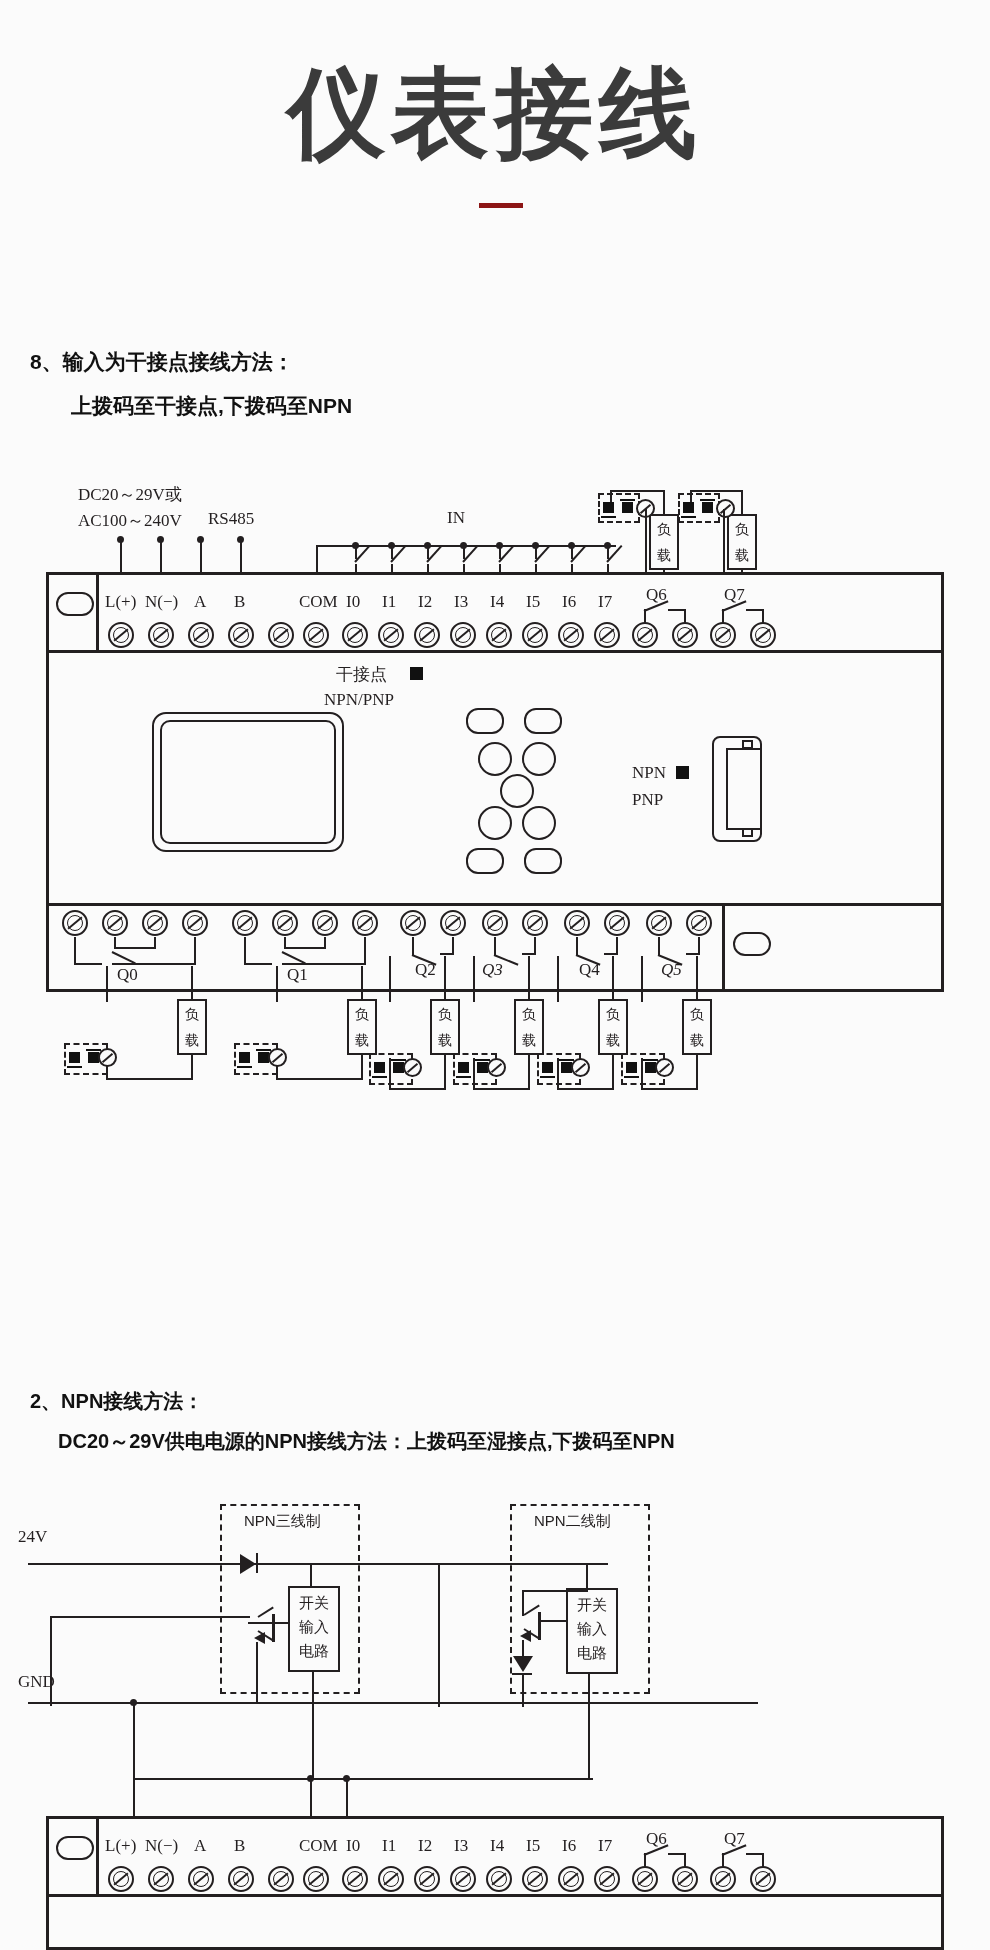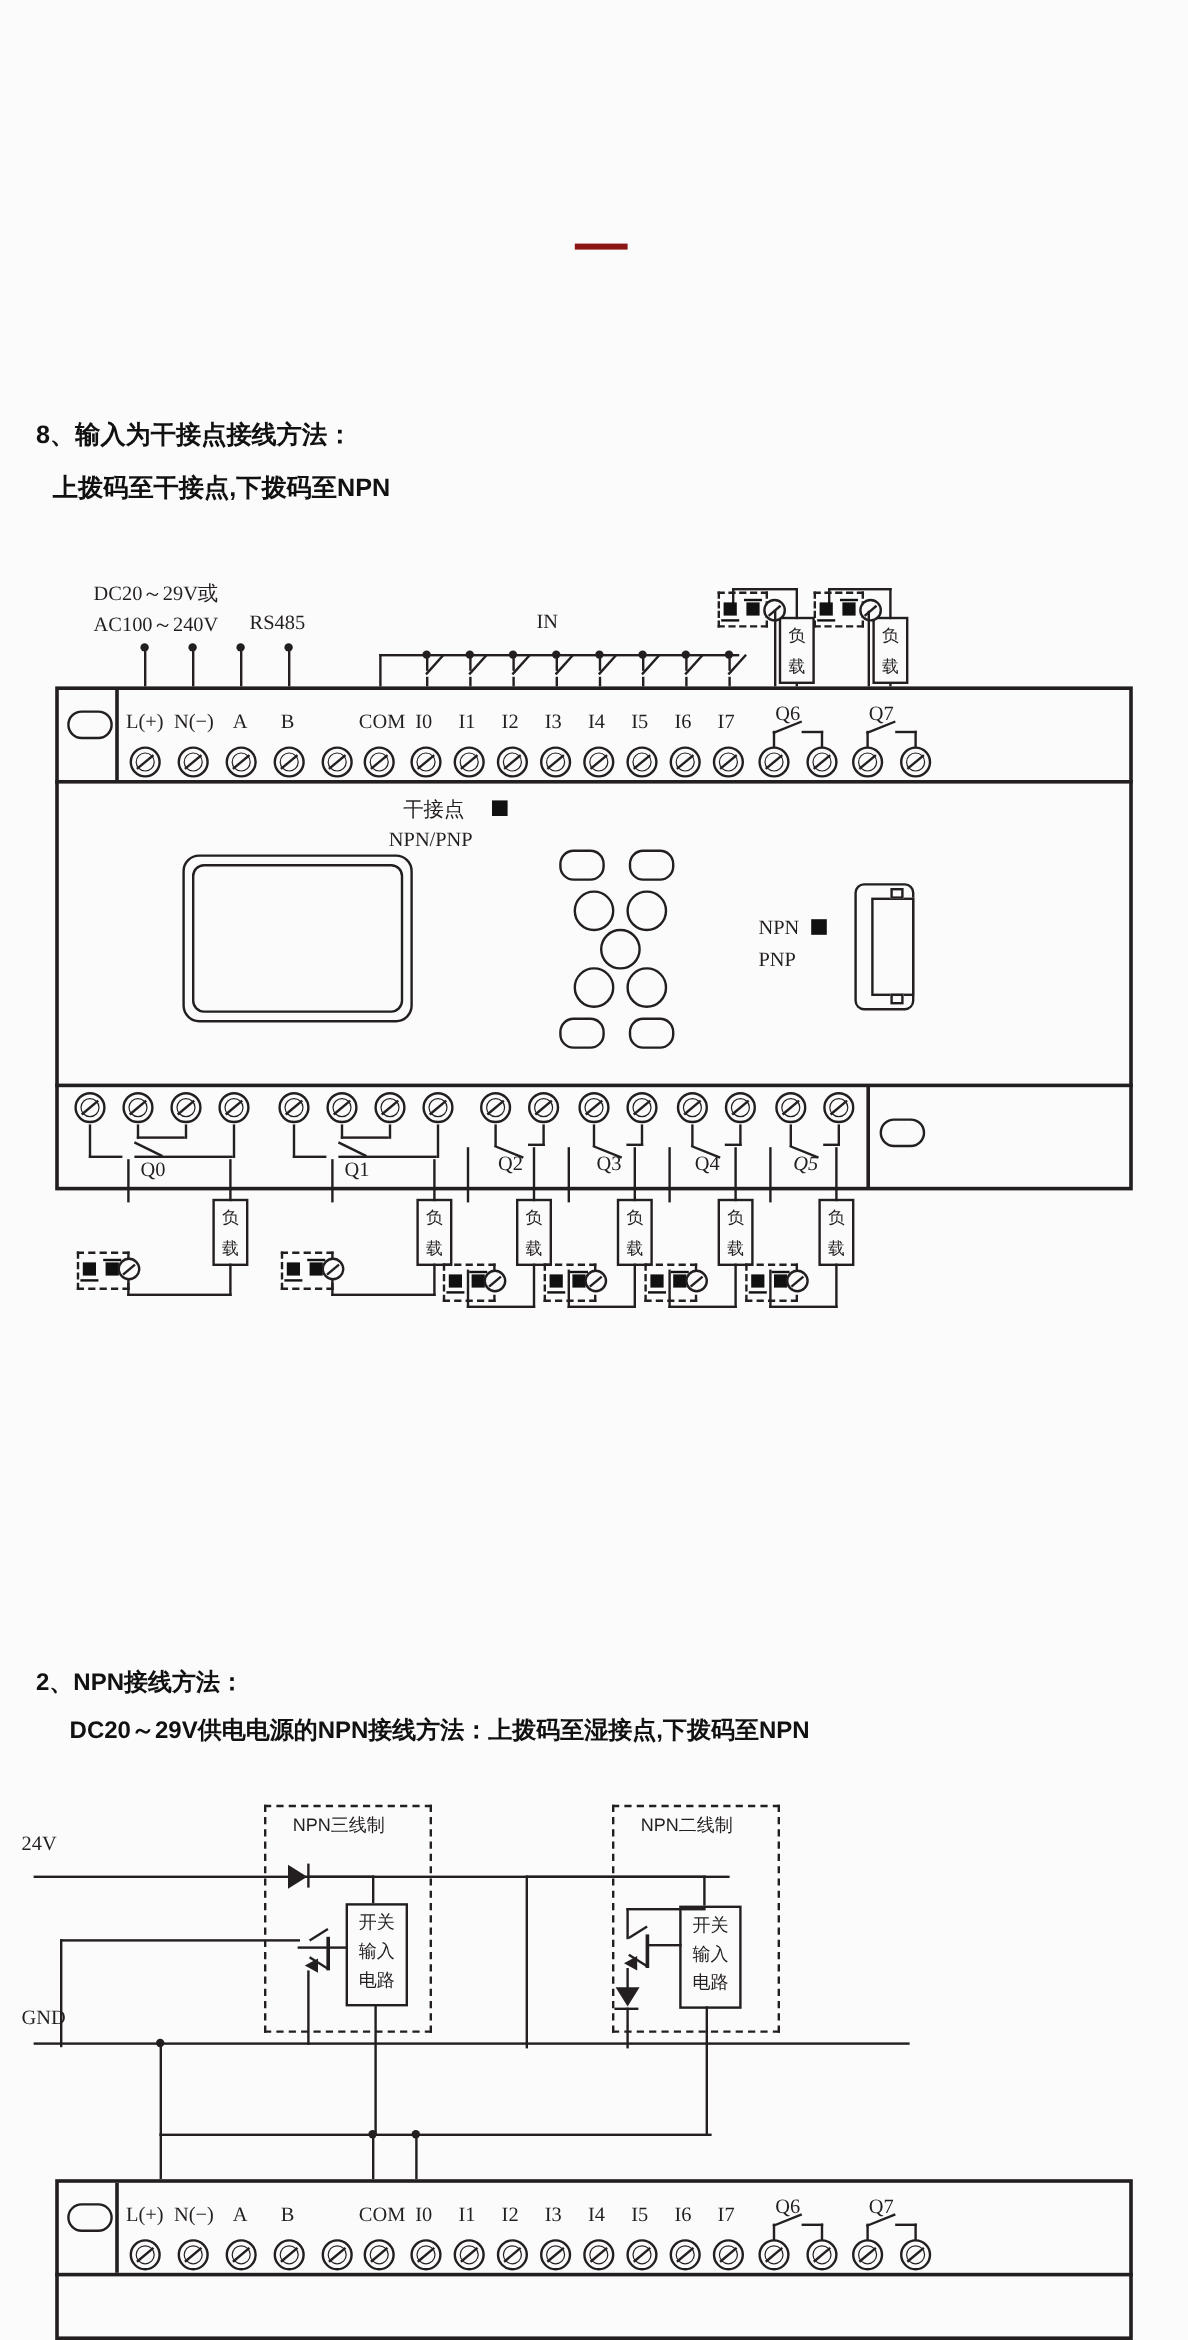--- a/index.html
+++ b/index.html
@@ -146,24 +146,25 @@
   .tr-base{position:absolute;width:3px;background:#231f20;}
   .tr-arrow{position:absolute;width:0;height:0;
     border-top:6px solid transparent;border-bottom:6px solid transparent;
     border-right:11px solid #231f20;}
 </style>
 </head>
 <body>
 
 <div class="page">
 
+  <div class="title">仪表接线</div>
   <div class="title-rule"></div>
 
   <div class="sec" style="left:30px;top:348px;">8、输入为干接点接线方法：</div>
-  <div class="sec" style="left:44px;top:392px;">上拨码至干接点,下拨码至NPN</div>
+  <div class="sec" style="left:71px;top:392px;">上拨码至干接点,下拨码至NPN</div>
 
   <div class="lbl" style="left:78px;top:483px;">DC20～29V或</div>
   <div class="lbl" style="left:78px;top:509px;">AC100～240V</div>
   <div class="lbl" style="left:208px;top:509px;">RS485</div>
   <div class="lbl" style="left:447px;top:508px;">IN</div>
 
   <div class="dot" style="left:117px;top:536px;"></div>
   <div class="v" style="left:120px;top:540px;height:36px;"></div>
   <div class="dot" style="left:157px;top:536px;"></div>
   <div class="v" style="left:160px;top:540px;height:36px;"></div>
@@ -368,21 +369,21 @@
   <div class="h" style="left:440px;top:953px;width:14px;"></div>
   <div class="blade" style="left:412px;top:954px;width:26px;transform:rotate(22deg);"></div>
   <div class="lbl" style="left:415px;top:960px;">Q2</div>
 
   <div class="screw" style="left:482px;top:910px;"></div>
   <div class="screw" style="left:522px;top:910px;"></div>
   <div class="v" style="left:494px;top:937px;height:18px;"></div>
   <div class="v" style="left:534px;top:937px;height:18px;"></div>
   <div class="h" style="left:522px;top:953px;width:14px;"></div>
   <div class="blade" style="left:494px;top:954px;width:26px;transform:rotate(22deg);"></div>
-  <div class="lbl" style="left:497px;top:960px;">Q3</div>
+  <div class="lbl" style="left:482px;top:960px;font-style:italic;">Q3</div>
 
   <div class="screw" style="left:564px;top:910px;"></div>
   <div class="screw" style="left:604px;top:910px;"></div>
   <div class="v" style="left:576px;top:937px;height:18px;"></div>
   <div class="v" style="left:616px;top:937px;height:18px;"></div>
   <div class="h" style="left:604px;top:953px;width:14px;"></div>
   <div class="blade" style="left:576px;top:954px;width:26px;transform:rotate(22deg);"></div>
   <div class="lbl" style="left:579px;top:960px;">Q4</div>
 
   <div class="screw" style="left:646px;top:910px;"></div>

